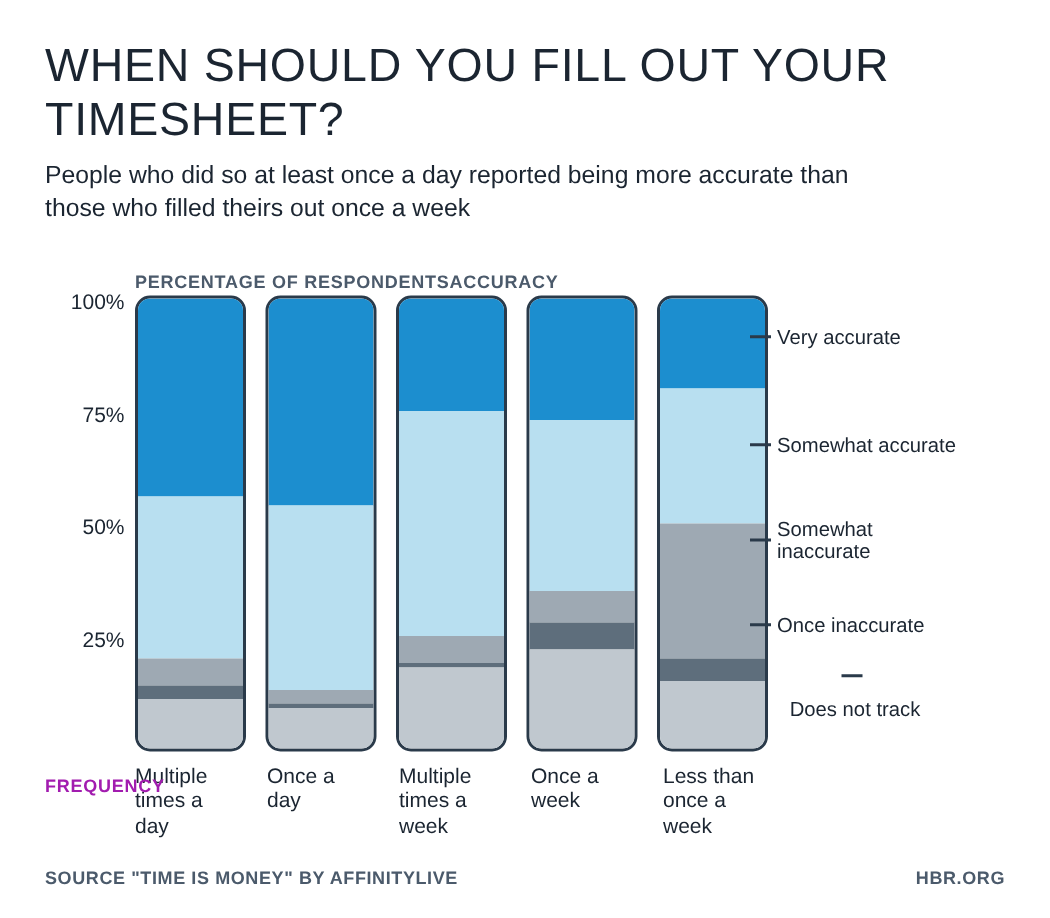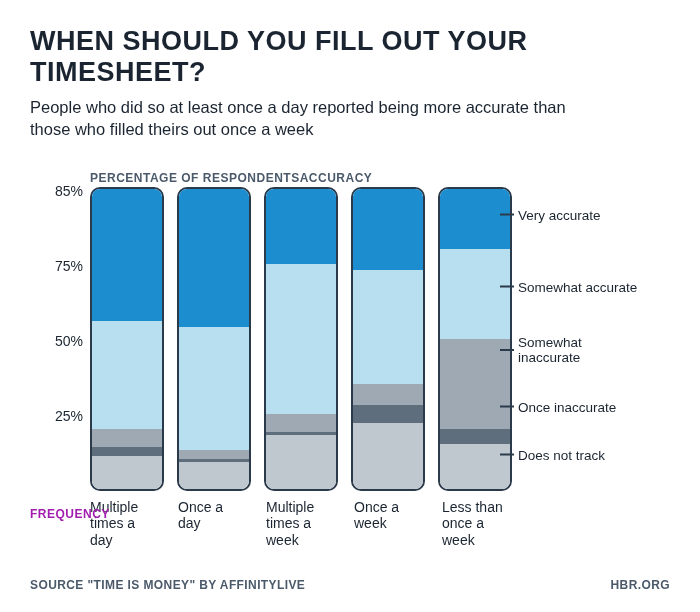--- a/index.html
+++ b/index.html
@@ -6,22 +6,22 @@
   body{
     width:700px;height:612px;
     background:#fff;
     font-family:Helvetica,Arial,sans-serif;
     color:#1b2531;
     box-sizing:border-box;
     padding:26px 30px 20px 30px;
     position:relative;
   }
   .title{
-    font-size:27px;
-    font-weight:700;
+    font-size:31px;
+    font-weight:400;
     letter-spacing:.5px;
     text-transform:uppercase;
     margin:0 0 8px 0;
   }
   .subtitle{
     font-size:16.5px;
     line-height:1.35;
     font-weight:400;
     margin:0 0 30px 0;
     color:#1b2531;
@@ -136,21 +136,21 @@
 <h1 class="title">WHEN SHOULD YOU FILL OUT YOUR TIMESHEET?</h1>
 <p class="subtitle">People who did so at least once a day reported being more accurate than those who filled theirs out once a week</p>
 
 <div class="labels-top">
   <span style="text-transform:uppercase">Percentage of Respondents</span>
   <span style="text-transform:uppercase">Accuracy</span>
 </div>
 
 <div class="plot">
   <div class="yaxis">
-    <div class="ytick" style="top:0%">85%</div>
+    <div class="ytick" style="top:0%">100%</div>
     <div class="ytick" style="top:25%">75%</div>
     <div class="ytick" style="top:50%">50%</div>
     <div class="ytick" style="top:75%">25%</div>
   </div>
 
   <div class="bars" id="bars">
       <div class="bar">
         <div class="seg c-va" style="height: 44%;"></div>
         <div class="seg c-sa" style="height: 36%;"></div>
         <div class="seg c-si" style="height: 6%;"></div>
@@ -197,21 +197,21 @@
         <span>Somewhat inaccurate</span>
       </div>
       <div class="legend-item" style="top: 32%;">
         <span class="tick"></span>
         <span>Somewhat accurate</span>
       </div>
       <div class="legend-item" style="top: 72%;">
         <span class="tick"></span>
         <span>Once inaccurate</span>
       </div>
-      <div class="legend-item" style="top: 88%;">
+      <div class="legend-item" style="top: 88%; flex-direction: column;">
         <span class="tick"></span>
         <span>Does not track</span>
       </div>
     </div>
 </div>
 
 <div style="position:relative;">
   <span class="freq-label" style="top:8px;left:0;position:absolute;">Frequency</span>
   <div class="xcats" id="xcats">
       <div class="xcat">Multiple times a day</div>

